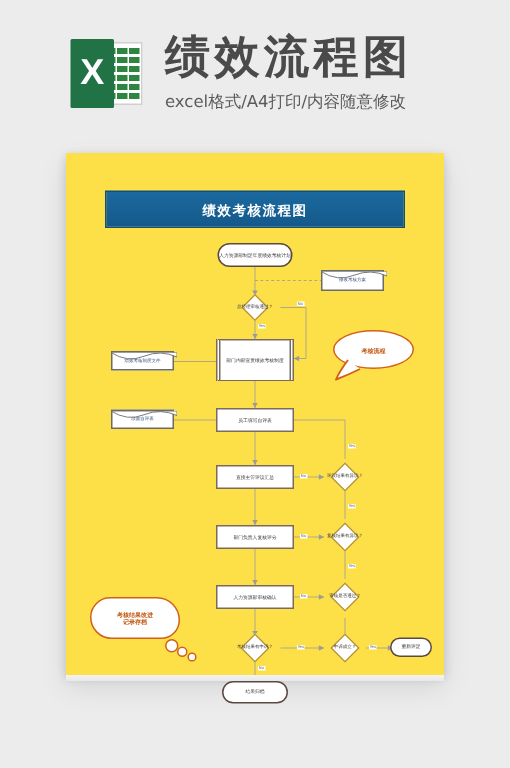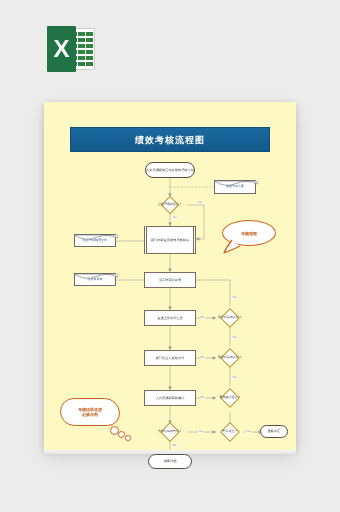--- a/index.html
+++ b/index.html
@@ -16,21 +16,21 @@
   .logo .doc{position:absolute;right:0;top:2px;width:28px;height:42px;background:#ffffff;border:1px solid #cfcfcf;box-sizing:border-box;}
   .logo .grid{position:absolute;right:2px;top:6px;width:23px;height:34px;display:grid;grid-template-columns:1fr 1fr 1fr;grid-template-rows:repeat(6,1fr);gap:1.5px;}
   .logo .grid i{background:#2e8540;display:block;}
   .logo .xtab{position:absolute;left:0;top:0;width:29px;height:46px;background:#217346;border-radius:1px;}
   .logo .xtab span{position:absolute;left:0;top:0;width:29px;height:46px;line-height:46px;text-align:center;color:#fff;font-size:24px;font-weight:700;font-family:"Liberation Sans",sans-serif;}
   .titleblock{position:absolute;left:110px;top:22px;width:200px;}
   .maintitle{font-size:30px;font-weight:700;letter-spacing:3px;color:#4a4a4a;line-height:34px;white-space:nowrap;font-family:"DejaVu Sans",sans-serif;}
   .subtitle{margin-top:4px;font-size:11px;letter-spacing:0px;color:#5b5b5b;white-space:nowrap;font-family:"DejaVu Sans",sans-serif;}
 
   
-  .paper{position:absolute;left:44px;top:102px;width:252px;height:348px;background:#fef9c3;
+  .paper{position:absolute;left:44px;top:102px;width:252px;height:348px;background:#fde047;
          box-shadow:0 2px 6px rgba(0,0,0,.16),0 8px 18px rgba(0,0,0,.10);}
   .paper:after{content:"";position:absolute;left:0;right:0;bottom:-4px;height:4px;background:linear-gradient(#f3f3f3,#e8e8e8);}
 
   .banner{position:absolute;left:26px;top:25px;width:200px;height:25px;
           background:linear-gradient(#1b699f,#14598b);border:1px solid #0f4f7c;box-sizing:border-box;}
   .banner span{position:absolute;left:0;right:0;top:6px;text-align:center;color:#ffffff;font-size:9px;letter-spacing:1px;font-family:"DejaVu Sans",sans-serif;font-weight:700;}
 
   
   .fc{position:absolute;left:0;top:0;width:252px;height:348px;}
   .fc svg{position:absolute;left:0;top:0;}
@@ -91,20 +91,24 @@
           <i></i>
           <i></i>
           <i></i>
           <i></i>
       </div>
       <div class="xtab">
         <span>X</span>
       </div>
     </div>
 
+    <div class="titleblock">
+      <div class="maintitle">绩效流程图</div>
+      <div class="subtitle">excel格式/A4打印/内容随意修改</div>
+    </div>
   </div>
 
   <div class="paper">
 
     <div class="banner">
       <span>绩效考核流程图</span>
     </div>
 
     <div class="fc">
 

